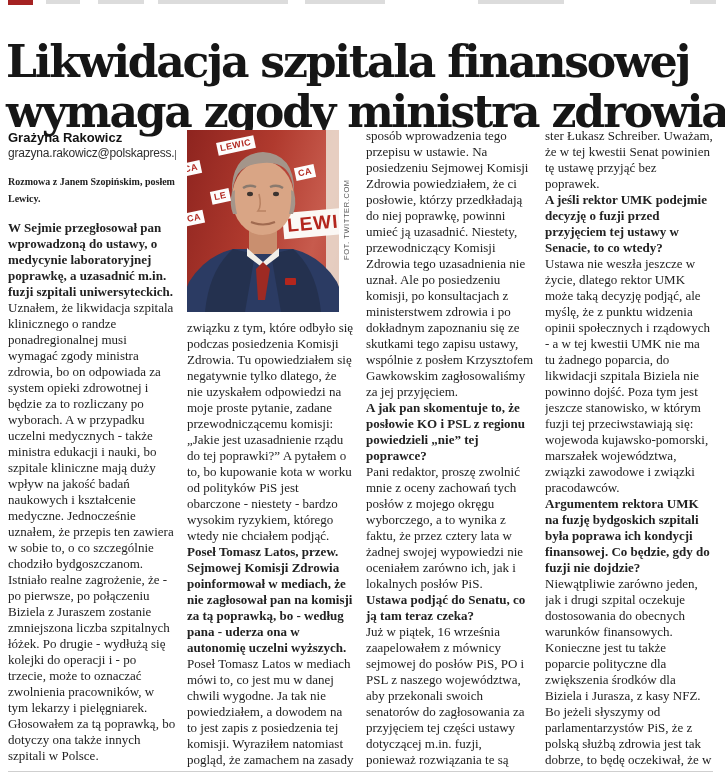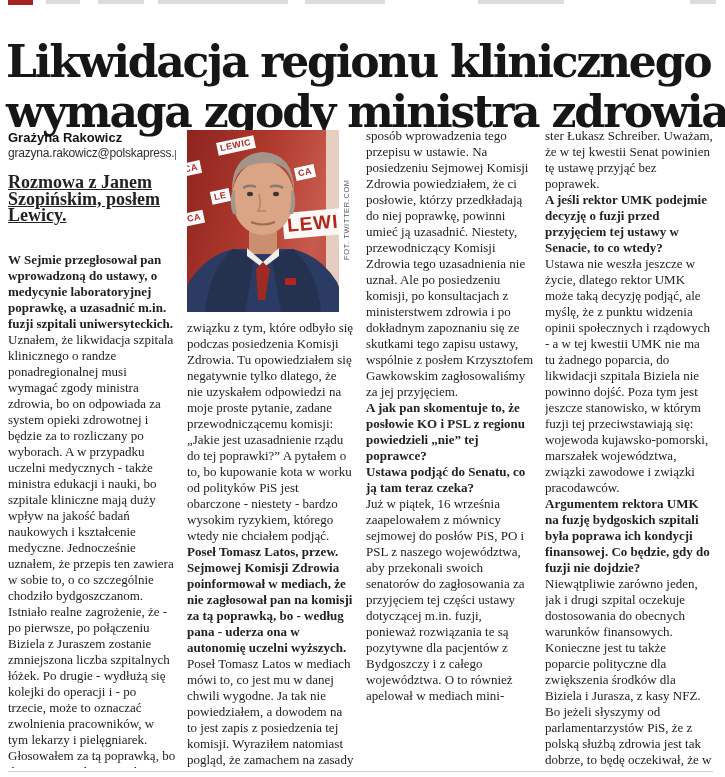--- a/index.html
+++ b/index.html
@@ -15,21 +15,21 @@
 
   .columns{position:absolute;top:128px;left:8px;width:705px;height:640px;
     overflow:hidden;display:grid;grid-template-columns:repeat(4,1fr);column-gap:11px;}
   .col{font-size:13px;line-height:16px;hyphens:auto;-webkit-hyphens:auto;overflow:hidden;}
 
   .byline{margin:2px 0 14px 0;font-family:"Liberation Sans",sans-serif;}
   .byline .author{font-weight:700;font-size:13px;line-height:16px;color:#111;}
   .byline .email{font-size:12px;line-height:14px;color:#2e2e2e;letter-spacing:-0.2px;}
 
   .para{margin:0;}
-  .para.lede{font-weight:700;font-size:18px;line-height:16.5px;margin:12px 0 28px 0;text-decoration:underline;}
+  .para.lede{font-weight:700;font-size:10px;line-height:16.5px;margin:12px 0 13px 0;}
   .para.q{font-weight:700;}
 
   
   .photo-wrap{width:100%;height:182px;display:flex;margin:2px 0 8px 0;}
   .photo{position:relative;flex:1 1 auto;overflow:hidden;
          background:linear-gradient(105deg,#8e241f 0%,#b03a2e 45%,#c75b4d 78%,#b8463a 100%);}
   .photo .light-band{position:absolute;right:0;top:0;width:13px;height:100%;
          background:#ece3d6;opacity:.85;}
   .badge{position:absolute;background:#fdfdfd;color:#b32a22;
          font-family:"Liberation Sans",sans-serif;font-weight:700;font-size:9px;
@@ -47,21 +47,21 @@
 <body>
 
 <div class="sliver red" style="left:8px;width:25px"></div>
 <div class="sliver" style="left:46px;width:34px"></div>
 <div class="sliver" style="left:98px;width:46px"></div>
 <div class="sliver" style="left:158px;width:130px"></div>
 <div class="sliver" style="left:305px;width:80px"></div>
 <div class="sliver" style="left:478px;width:86px"></div>
 <div class="sliver" style="left:690px;width:26px"></div>
 
-<h1 class="headline"><span>Likwidacja regionu klinicznego</span><br><span>wymaga zgody ministra zdrowia</span></h1>
+<h1 class="headline"><span>Likwidacja szpitala finansowej</span><br><span>wymaga zgody ministra zdrowia</span></h1>
 
 <div class="columns">
 
   <div class="col">
     <div class="byline">
       <div class="author">Grażyna Rakowicz</div>
       <div class="email">grazyna.rakowicz@polskapress.pl</div>
     </div>
   <p class="para lede">Rozmowa z Janem Szopińskim, posłem Lewicy.</p>
       <p class="para q">W Sejmie przegłosował pan wprowadzoną do ustawy, o medycynie laboratoryjnej poprawkę, a uzasadnić m.in. fuzji szpitali uniwersyteckich.</p>
@@ -101,20 +101,21 @@
       <div class="caption-strip">FOT. TWITTER.COM</div>
     </div>
   <p class="para a">związku z tym, które odbyło się podczas posiedzenia Komisji Zdrowia. Tu opowiedziałem się negatywnie tylko dlatego, że nie uzyskałem odpowiedzi na moje proste pytanie, zadane przewodniczącemu komisji: „Jakie jest uzasadnienie rządu do tej poprawki?” A pytałem o to, bo kupowanie kota w worku od polityków PiS jest obarczone - niestety - bardzo wysokim ryzykiem, którego wtedy nie chciałem podjąć.</p>
       <p class="para q">Poseł Tomasz Latos, przew. Sejmowej Komisji Zdrowia poinformował w mediach, że nie zagłosował pan na komisji za tą poprawką, bo - według pana - uderza ona w autonomię uczelni wyższych.</p>
       <p class="para a">Poseł Tomasz Latos w mediach mówi to, co jest mu w danej chwili wygodne. Ja tak nie powiedziałem, a dowodem na to jest zapis z posiedzenia tej komisji. Wyraziłem natomiast pogląd, że zamachem na zasady uchwalania w Polsce prawa - zresztą kolejnym, jest</p>
     </div>
 
   <div class="col">
       <p class="para a">sposób wprowadzenia tego przepisu w ustawie. Na posiedzeniu Sejmowej Komisji Zdrowia powiedziałem, że ci posłowie, którzy przedkładają do niej poprawkę, powinni umieć ją uzasadnić. Niestety, przewodniczący Komisji Zdrowia tego uzasadnienia nie uznał. Ale po posiedzeniu komisji, po konsultacjach z ministerstwem zdrowia i po dokładnym zapoznaniu się ze skutkami tego zapisu ustawy, wspólnie z posłem Krzysztofem Gawkowskim zagłosowaliśmy za jej przyjęciem.</p>
       <p class="para q">A jak pan skomentuje to, że posłowie KO i PSL z regionu powiedzieli „nie” tej poprawce?</p>
+      <p class="para a">Pani redaktor, proszę zwolnić mnie z oceny zachowań tych posłów z mojego okręgu wyborczego, a to wynika z faktu, że przez cztery lata w żadnej swojej wypowiedzi nie oceniałem zarówno ich, jak i lokalnych posłów PiS.</p>
       <p class="para q">Ustawa podjąć do Senatu, co ją tam teraz czeka?</p>
       <p class="para a">Już w piątek, 16 września zaapelowałem z mównicy sejmowej do posłów PiS, PO i PSL z naszego województwa, aby przekonali swoich senatorów do zagłosowania za przyjęciem tej części ustawy dotyczącej m.in. fuzji, ponieważ rozwiązania te są pozytywne dla pacjentów z Bydgoszczy i z całego województwa. O to również apelował w mediach mini-</p>
     </div>
 
   <div class="col">
       <p class="para a">ster Łukasz Schreiber. Uważam, że w tej kwestii Senat powinien tę ustawę przyjąć bez poprawek.</p>
       <p class="para q">A jeśli rektor UMK podejmie decyzję o fuzji przed przyjęciem tej ustawy w Senacie, to co wtedy?</p>
       <p class="para a">Ustawa nie weszła jeszcze w życie, dlatego rektor UMK może taką decyzję podjąć, ale myślę, że z punktu widzenia opinii społecznych i rządowych - a w tej kwestii UMK nie ma tu żadnego poparcia, do likwidacji szpitala Biziela nie powinno dojść. Poza tym jest jeszcze stanowisko, w którym fuzji tej przeciwstawiają się: wojewoda kujawsko-pomorski, marszałek województwa, związki zawodowe i związki pracodawców.</p>
       <p class="para q">Argumentem rektora UMK na fuzję bydgoskich szpitali była poprawa ich kondycji finansowej. Co będzie, gdy do fuzji nie dojdzie?</p>
       <p class="para a">Niewątpliwie zarówno jeden, jak i drugi szpital oczekuje dostosowania do obecnych warunków finansowych. Konieczne jest tu także poparcie polityczne dla zwiększenia środków dla Biziela i Jurasza, z kasy NFZ. Bo jeżeli słyszymy od parlamentarzystów PiS, że z polską służbą zdrowia jest tak dobrze, to będę oczekiwał, że w najbliższym czasie zajmiemy się zwiększeniem kontraktów dla tych szpitali. ©℗</p>

